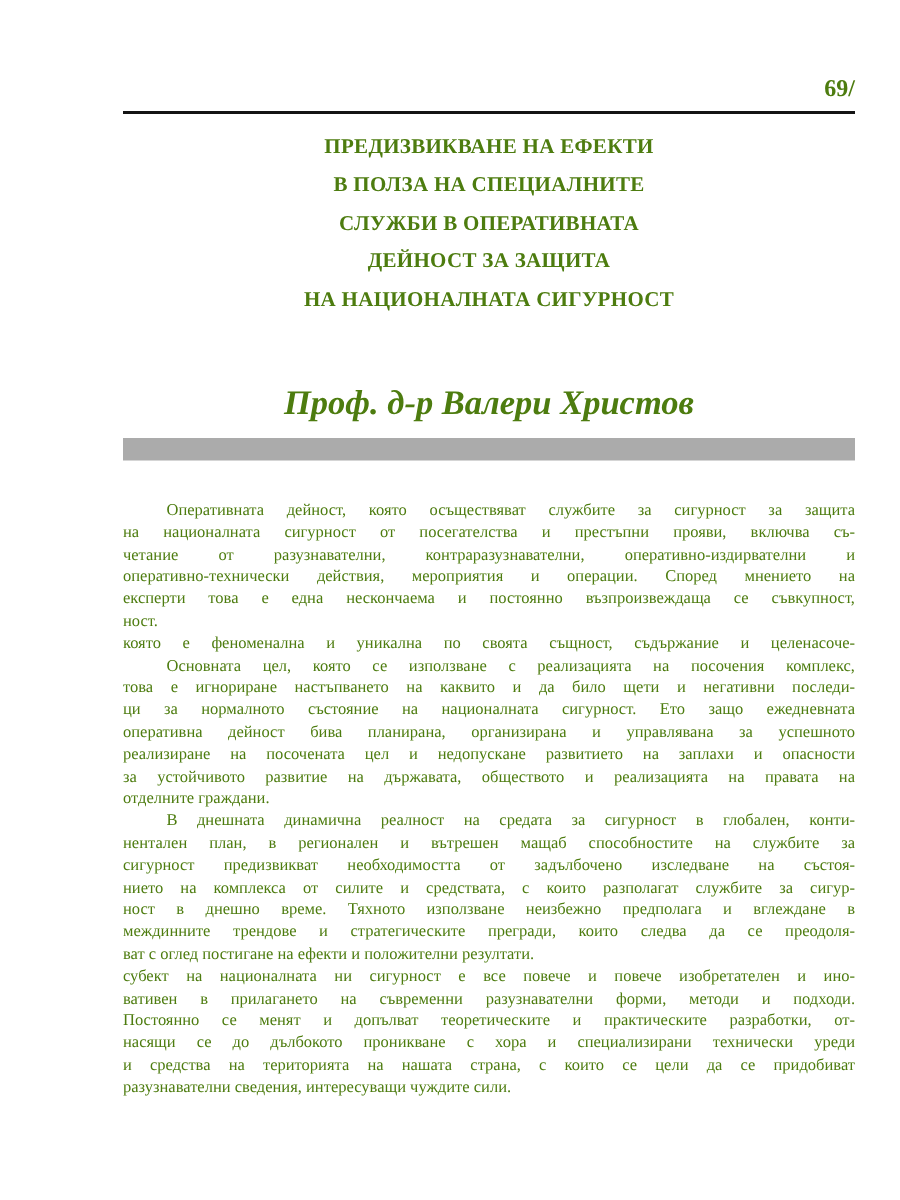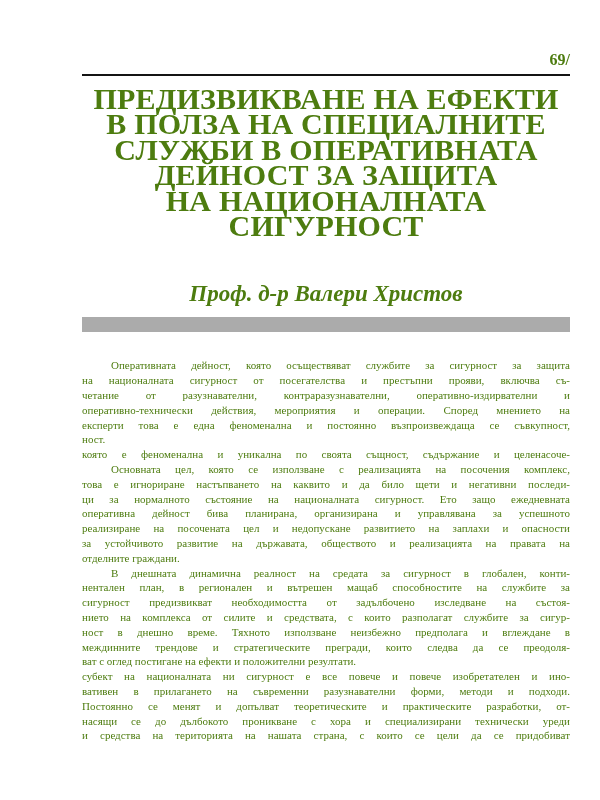--- a/index.html
+++ b/index.html
@@ -22,21 +22,21 @@
   }
   .rule {
     height: 2px;
     background: #141414;
     margin-top: 6px;
   }
   .title {
     margin-top: 10px;
     text-align: center;
     font-weight: bold;
-    font-size: 30px;
+    font-size: 14px;
     line-height: 25.4px;
     letter-spacing: 0.2px;
   }
   .author {
     margin-top: 47px;
     text-align: center;
     font-weight: bold;
     font-style: italic;
     font-size: 23px;
     line-height: 17px;
@@ -79,21 +79,21 @@
 
   <div class="author">Проф. д-р Валери Христов</div>
 
   <div class="graybar" style="background: rgb(171, 171, 171);"></div>
 
   <div class="article-body">
       <div class="bline first">Оперативната дейност, която осъществяват службите за сигурност за защита</div>
       <div class="bline">на националната сигурност от посегателства и престъпни прояви, включва съ-</div>
       <div class="bline">четание от разузнавателни, контраразузнавателни, оперативно-издирвателни и</div>
       <div class="bline">оперативно-технически действия, мероприятия и операции. Според мнението на</div>
-      <div class="bline">експерти това е една феноменална и постоянно възпроизвеждаща се съвкупност,</div>
+      <div class="bline">експерти това е една нескончаема и постоянно възпроизвеждаща се съвкупност,</div>
       <div class="bline last">ност.</div>
       <div class="bline">която е феноменална и уникална по своята същност, съдържание и целенасоче-</div>
       <div class="bline first">Основната цел, която се използване с реализацията на посочения комплекс,</div>
       <div class="bline">това е игнориране настъпването на каквито и да било щети и негативни последи-</div>
       <div class="bline">ци за нормалното състояние на националната сигурност. Ето защо ежедневната</div>
       <div class="bline">оперативна дейност бива планирана, организирана и управлявана за успешното</div>
       <div class="bline">реализиране на посочената цел и недопускане развитието на заплахи и опасности</div>
       <div class="bline">за устойчивото развитие на държавата, обществото и реализацията на правата на</div>
       <div class="bline last">отделните граждани.</div>
       <div class="bline first">В днешната динамична реалност на средата за сигурност в глобален, конти-</div>
@@ -101,15 +101,16 @@
       <div class="bline">сигурност предизвикват необходимостта от задълбочено изследване на състоя-</div>
       <div class="bline">нието на комплекса от силите и средствата, с които разполагат службите за сигур-</div>
       <div class="bline">ност в днешно време. Тяхното използване неизбежно предполага и вглеждане в</div>
       <div class="bline">междинните трендове и стратегическите прегради, които следва да се преодоля-</div>
       <div class="bline last">ват с оглед постигане на ефекти и положителни резултати.</div>
       <div class="bline">субект на националната ни сигурност е все повече и повече изобретателен и ино-</div>
       <div class="bline">вативен в прилагането на съвременни разузнавателни форми, методи и подходи.</div>
       <div class="bline">Постоянно се менят и допълват теоретическите и практическите разработки, от-</div>
       <div class="bline">насящи се до дълбокото проникване с хора и специализирани технически уреди</div>
       <div class="bline">и средства на територията на нашата страна, с които се цели да се придобиват</div>
+      <div class="bline last">разузнавателни сведения, интересуващи чуждите сили.</div>
     </div>
 
 </div>
 
 </body></html>

